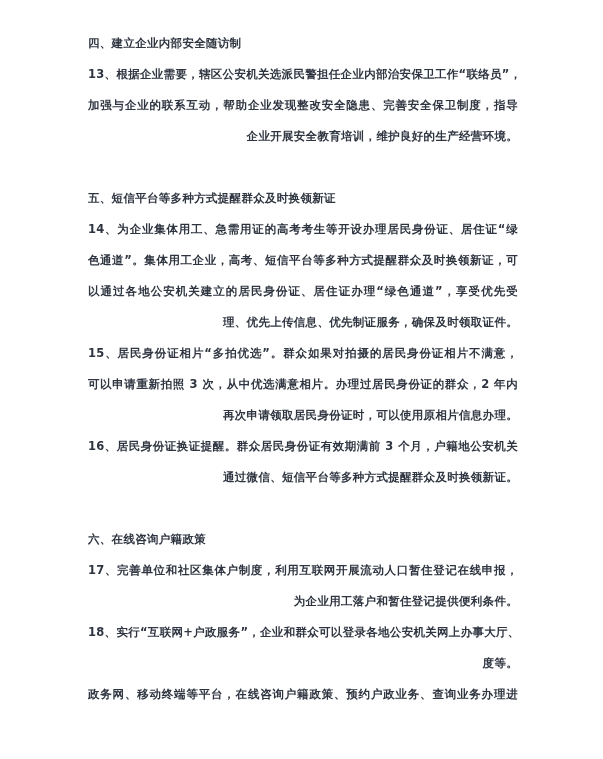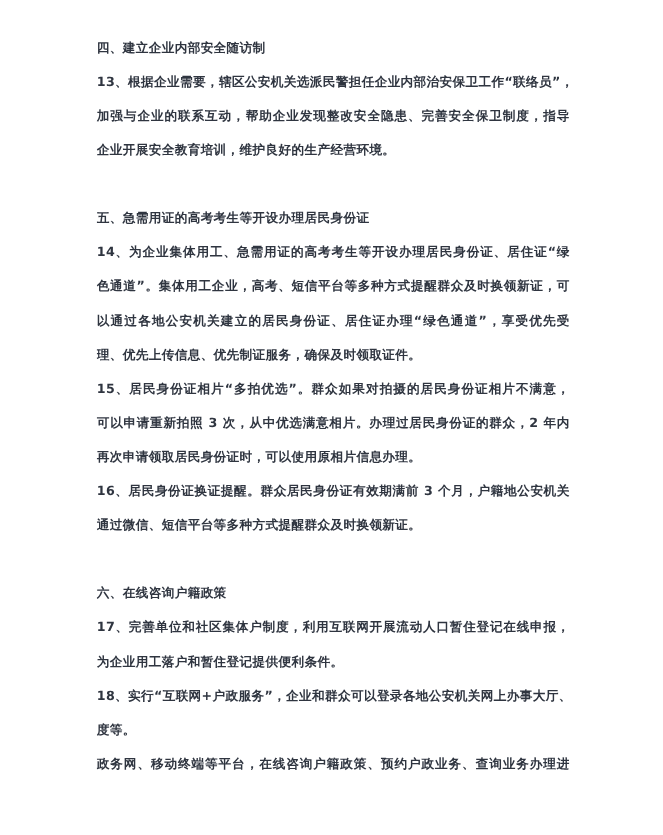--- a/index.html
+++ b/index.html
@@ -21,21 +21,21 @@
   .doc-body {
     width: 100%;
   }
   .line {
     height: 31px;
     line-height: 31px;
     font-size: 11.5px;
     letter-spacing: 0.3px;
     white-space: nowrap;
     overflow: hidden;
-    text-align: left;
+    text-align: right;
   }
   .line.stretch {
     text-align: justify;
     text-align-last: justify;
   }
   .line.heading {
     text-align: left;
   }
   .line.spacer {
     
@@ -49,21 +49,21 @@
 
 <div class="page" style="background: rgb(255, 255, 255); color: rgb(47, 53, 64);">
   <div class="doc-body">
       <div class="line heading">四、建立企业内部安全随访制</div>
       <div class="paragraph">
         <div class="line stretch">13、根据企业需要，辖区公安机关选派民警担任企业内部治安保卫工作“联络员”，</div>
         <div class="line stretch">加强与企业的联系互动，帮助企业发现整改安全隐患、完善安全保卫制度，指导</div>
         <div class="line">企业开展安全教育培训，维护良好的生产经营环境。</div>
       </div>
       <div class="line spacer"></div>
-      <div class="line heading">五、急需用证的高考考生等开设办理居民身份证</div>
+      <div class="line heading">五、短信平台等多种方式提醒群众及时换领新证</div>
       <div class="paragraph">
         <div class="line stretch">14、为企业集体用工、急需用证的高考考生等开设办理居民身份证、居住证“绿</div>
         <div class="line stretch">色通道”。集体用工企业，高考、短信平台等多种方式提醒群众及时换领新证，可</div>
         <div class="line stretch">以通过各地公安机关建立的居民身份证、居住证办理“绿色通道”，享受优先受</div>
         <div class="line">理、优先上传信息、优先制证服务，确保及时领取证件。</div>
       </div>
       <div class="paragraph">
         <div class="line stretch">15、居民身份证相片“多拍优选”。群众如果对拍摄的居民身份证相片不满意，</div>
         <div class="line stretch">可以申请重新拍照 3 次，从中优选满意相片。办理过居民身份证的群众，2 年内</div>
         <div class="line">再次申请领取居民身份证时，可以使用原相片信息办理。</div>

